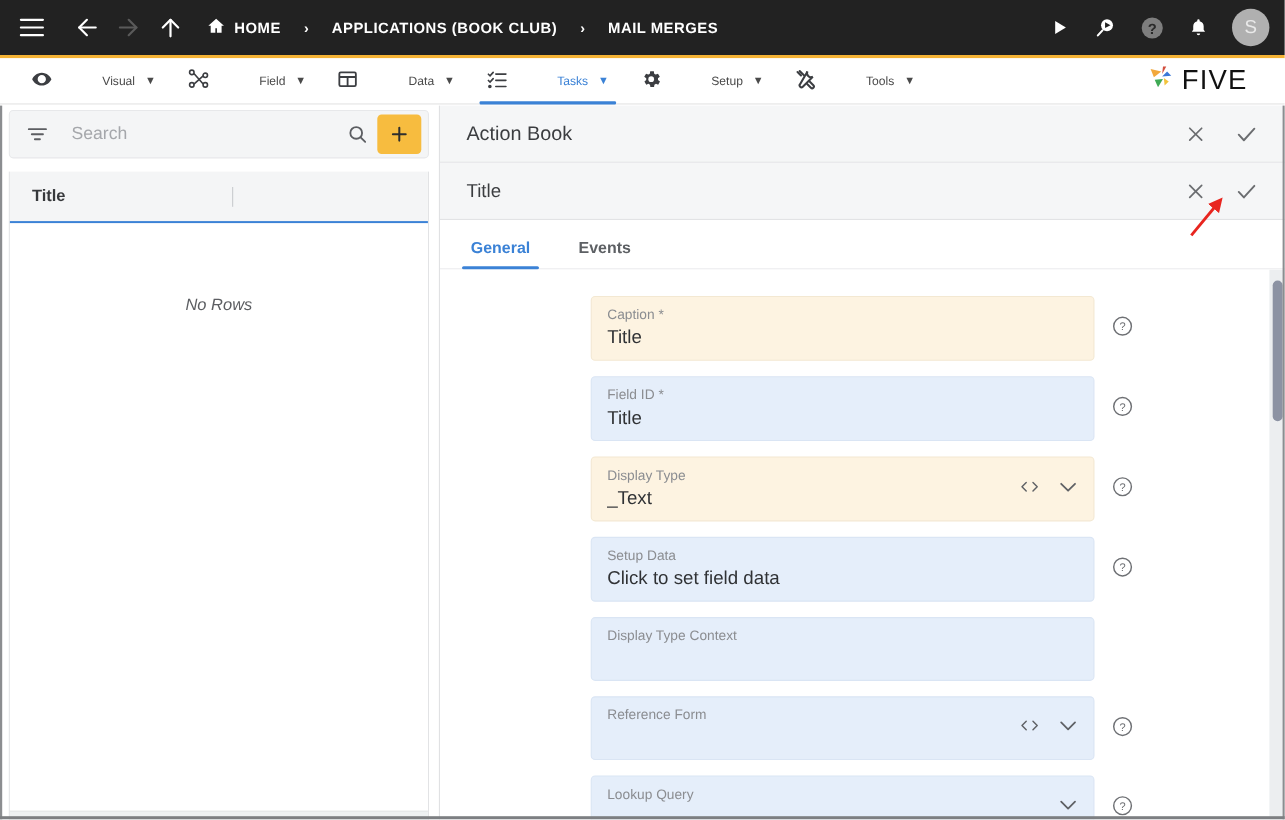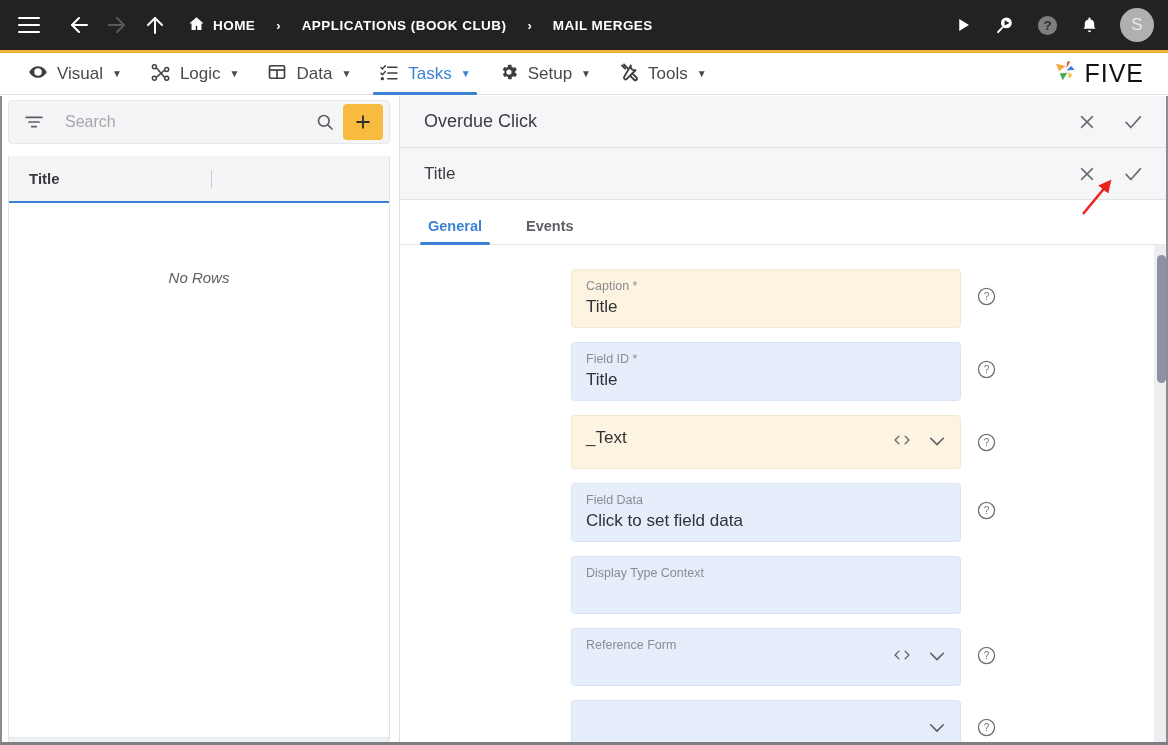--- a/index.html
+++ b/index.html
@@ -47,27 +47,27 @@
     position:absolute;left:0;top:53px;width:1168px;height:42px;
     background:#ffffff;display:flex;align-items:center;
     box-sizing:border-box;padding-left:14px;
     border-bottom:1px solid #e3e3e3;
   }
   .menu-item{
     display:flex;align-items:center;gap:9px;height:42px;
     padding:0 14px;cursor:pointer;position:relative;
     color:#4a4a4a;font-size:15px;
   }
-  .menu-item .mlabel{font-size:17px;}
+  .menu-item .mlabel{font-size:11px;margin-left:36px;}
   .menu-item .caret{font-size:10px;line-height:1;}
   .menu-item.active{color:#3b82d6;}
   .menu-item.active .underline{
     position:absolute;left:8px;right:8px;bottom:0;height:3px;background:#3b82d6;border-radius:1px;
   }
-  .five-logo{margin-left:auto;display:flex;align-items:center;gap:4px;padding-right:24px;}
+  .five-logo{margin-left:auto;display:flex;align-items:center;gap:4px;padding-right:34px;}
   .five-word{font-size:25px;letter-spacing:1px;color:#111;font-family:"Liberation Sans",sans-serif;font-weight:400;}
 
   
   .left{
     position:absolute;left:0;top:96px;width:398px;height:729px;
     background:#ffffff;box-sizing:border-box;
   }
   .search-card{
     position:absolute;left:8px;top:4px;width:382px;height:44px;
     background:#f4f5f6;border:1px solid #e7e8ea;border-radius:4px;
@@ -134,21 +134,21 @@
     content:"";position:absolute;left:-4px;right:-4px;bottom:-1px;height:3px;
     background:#3b82d6;border-radius:2px;
   }
 
   .form-area{
     position:relative;height:500px;overflow:hidden;background:#fff;
   }
   .form-inner{padding-top:24px;}
   .field-row{display:flex;align-items:flex-start;justify-content:center;margin-bottom:14px;}
   .field{
-    width:390px;min-height:54px;border-radius:4px;box-sizing:border-box;
+    width:458px;min-height:54px;border-radius:4px;box-sizing:border-box;
     padding:9px 14px 8px 14px;position:relative;cursor:text;
     border:1px solid transparent;
   }
   .field.cream{background:#fdf3e1;border-color:#f3e8d2;}
   .field.blue{background:#e5eefa;border-color:#dae5f4;}
   .field.tall{min-height:58px;}
   .f-label{font-size:12.5px;color:#8b8d91;line-height:15px;}
   .f-value{font-size:17px;color:#303235;line-height:24px;margin-top:1px;}
   .f-ctrls{position:absolute;right:14px;top:50%;transform:translateY(-50%);display:flex;align-items:center;gap:16px;color:#5f6165;}
   .help{
@@ -261,21 +261,21 @@
     <div class="menu-item">
       <span>
         <svg width="21" height="21" viewBox="0 0 24 24" fill="none" stroke="#3c3e42" stroke-width="1.7">
             <circle cx="5" cy="5.5" r="2.3"></circle>
             <circle cx="19" cy="8.5" r="2.3"></circle>
             <circle cx="5" cy="18.5" r="2.3"></circle>
             <circle cx="19" cy="18.5" r="2.3"></circle>
             <path d="M7.2 6.6L16.8 17.6M7.2 17.6L16.8 9.2"></path>
           </svg>
       </span>
-      <span class="mlabel">Logic</span>
+      <span class="mlabel">Field</span>
       <span class="caret">▼</span>
     </div>
 
     <div class="menu-item">
       <span>
         <svg width="20" height="20" viewBox="0 0 24 24" fill="none" stroke="#3c3e42" stroke-width="2">
             <rect x="3" y="4.5" width="18" height="15" rx="1.5"></rect>
             <line x1="3" y1="9.6" x2="21" y2="9.6"></line>
             <line x1="12" y1="9.6" x2="12" y2="19.5"></line>
           </svg>
@@ -370,21 +370,21 @@
       <div class="grid-body">
         <span class="norows">No Rows</span>
       </div>
       <div class="grid-foot"></div>
     </div>
   </div>
 
   <div class="right">
 
     <div class="pane-head">
-      <span class="pane-title">Overdue Click</span>
+      <span class="pane-title">Action Book</span>
       <div class="pane-actions">
         <span class="icon-btn">
           <svg width="20" height="20" viewBox="0 0 24 24" fill="none" stroke="#6b6d70" stroke-width="1.9" stroke-linecap="round">
               <line x1="5.5" y1="5.5" x2="18.5" y2="18.5"></line>
               <line x1="18.5" y1="5.5" x2="5.5" y2="18.5"></line>
             </svg>
         </span>
         <span class="icon-btn">
           <svg width="22" height="22" viewBox="0 0 24 24" fill="none" stroke="#6b6d70" stroke-width="1.9" stroke-linecap="round" stroke-linejoin="round">
               <polyline points="4.5,12.5 9.6,18 20,6.5"></polyline>
@@ -439,20 +439,21 @@
           <span class="help">
             <svg width="21" height="21" viewBox="0 0 24 24" fill="none" stroke="#6e7074" stroke-width="1.5">
                 <circle cx="12" cy="12" r="9.2"></circle>
                 <text x="12" y="16.4" font-size="11.5" font-family="Liberation Sans, sans-serif" text-anchor="middle" fill="#6e7074" stroke="none">?</text>
               </svg>
           </span>
         </div>
 
         <div class="field-row">
           <div class="field cream">
+            <div class="f-label">Display Type</div>
             <div class="f-value">_Text</div>
             <div class="f-ctrls">
               <span>
                 <svg width="20" height="15" viewBox="0 0 26 16" fill="none" stroke="#5f6165" stroke-width="1.7" stroke-linecap="round" stroke-linejoin="round">
                     <polyline points="9,3 4,8 9,13"></polyline>
                     <polyline points="17,3 22,8 17,13"></polyline>
                   </svg>
               </span>
               <span>
                 <svg width="18" height="13" viewBox="0 0 20 14" fill="none" stroke="#5f6165" stroke-width="1.8" stroke-linecap="round" stroke-linejoin="round">
@@ -464,21 +465,21 @@
           <span class="help">
             <svg width="21" height="21" viewBox="0 0 24 24" fill="none" stroke="#6e7074" stroke-width="1.5">
                 <circle cx="12" cy="12" r="9.2"></circle>
                 <text x="12" y="16.4" font-size="11.5" font-family="Liberation Sans, sans-serif" text-anchor="middle" fill="#6e7074" stroke="none">?</text>
               </svg>
           </span>
         </div>
 
         <div class="field-row">
           <div class="field blue">
-            <div class="f-label">Field Data</div>
+            <div class="f-label">Setup Data</div>
             <div class="f-value">Click to set field data</div>
           </div>
           <span class="help">
             <svg width="21" height="21" viewBox="0 0 24 24" fill="none" stroke="#6e7074" stroke-width="1.5">
                 <circle cx="12" cy="12" r="9.2"></circle>
                 <text x="12" y="16.4" font-size="11.5" font-family="Liberation Sans, sans-serif" text-anchor="middle" fill="#6e7074" stroke="none">?</text>
               </svg>
           </span>
         </div>
 
@@ -511,20 +512,21 @@
           <span class="help">
             <svg width="21" height="21" viewBox="0 0 24 24" fill="none" stroke="#6e7074" stroke-width="1.5">
                 <circle cx="12" cy="12" r="9.2"></circle>
                 <text x="12" y="16.4" font-size="11.5" font-family="Liberation Sans, sans-serif" text-anchor="middle" fill="#6e7074" stroke="none">?</text>
               </svg>
           </span>
         </div>
 
         <div class="field-row">
           <div class="field blue tall">
+            <div class="f-label">Lookup Query</div>
             <div class="f-value"></div>
             <div class="f-ctrls">
               <span>
                 <svg width="18" height="13" viewBox="0 0 20 14" fill="none" stroke="#5f6165" stroke-width="1.8" stroke-linecap="round" stroke-linejoin="round">
                     <polyline points="3,4 10,11 17,4"></polyline>
                   </svg>
               </span>
             </div>
           </div>
           <span class="help">

